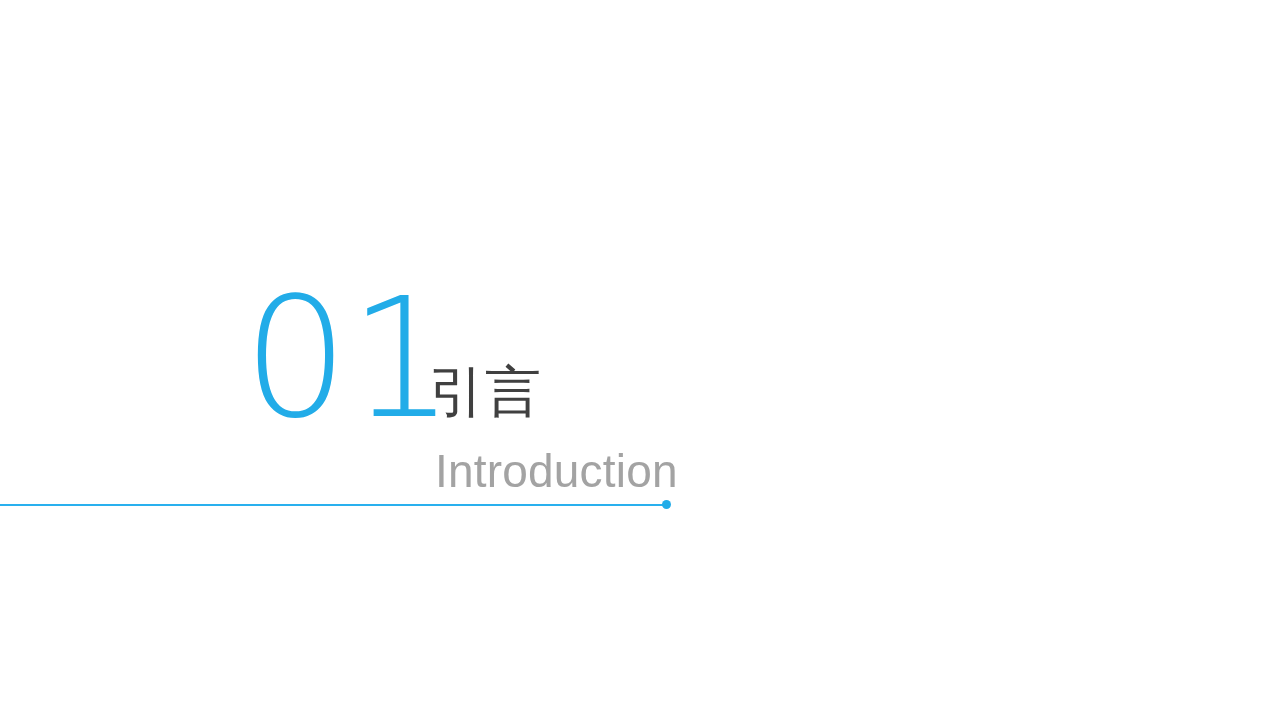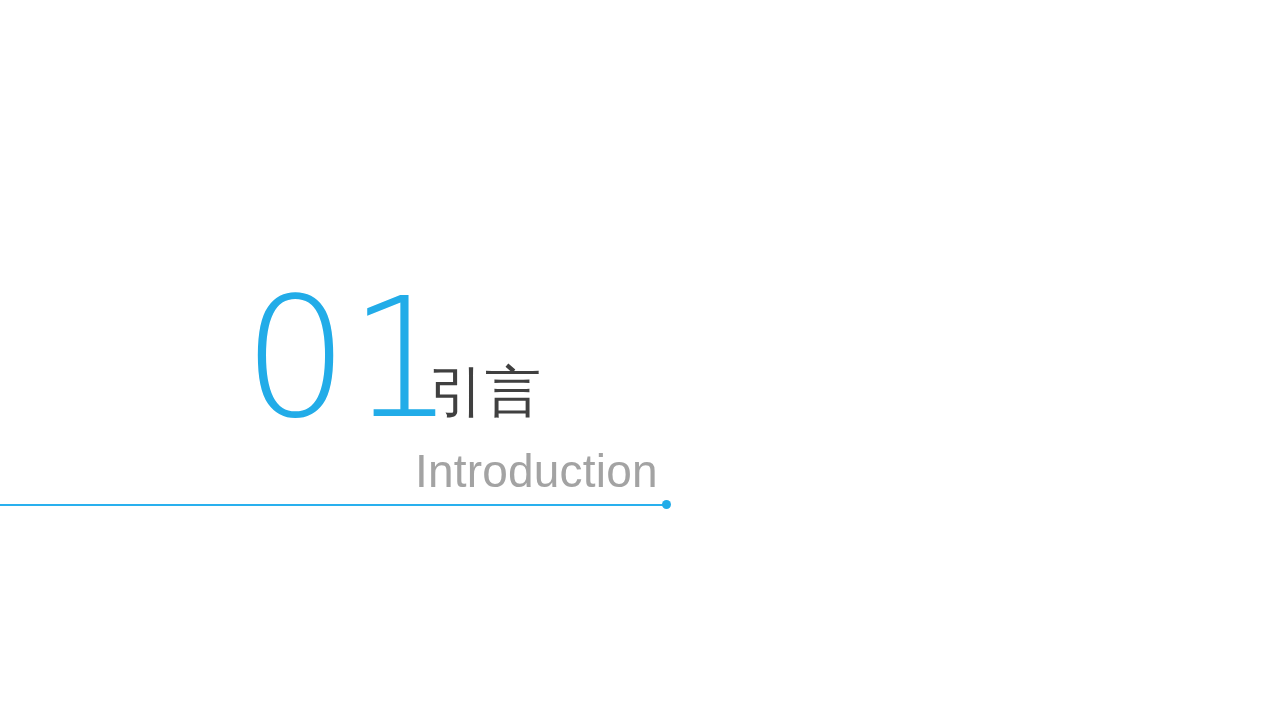--- a/index.html
+++ b/index.html
@@ -51,21 +51,21 @@
     font-weight: 400;
     letter-spacing: 0px;
     color: #404040;
     white-space: nowrap;
     font-family: "DejaVu Sans", "Liberation Sans", sans-serif;
   }
 
   
   .section-title-en {
     position: absolute;
-    left: 415px;
+    left: 435px;
     top: 403px;
     font-size: 46px;
     line-height: 1.08;
     font-weight: 300;
     letter-spacing: 0.2px;
     color: #a3a3a3;
     white-space: nowrap;
     font-family: "Liberation Sans", "DejaVu Sans", sans-serif;
   }
 

